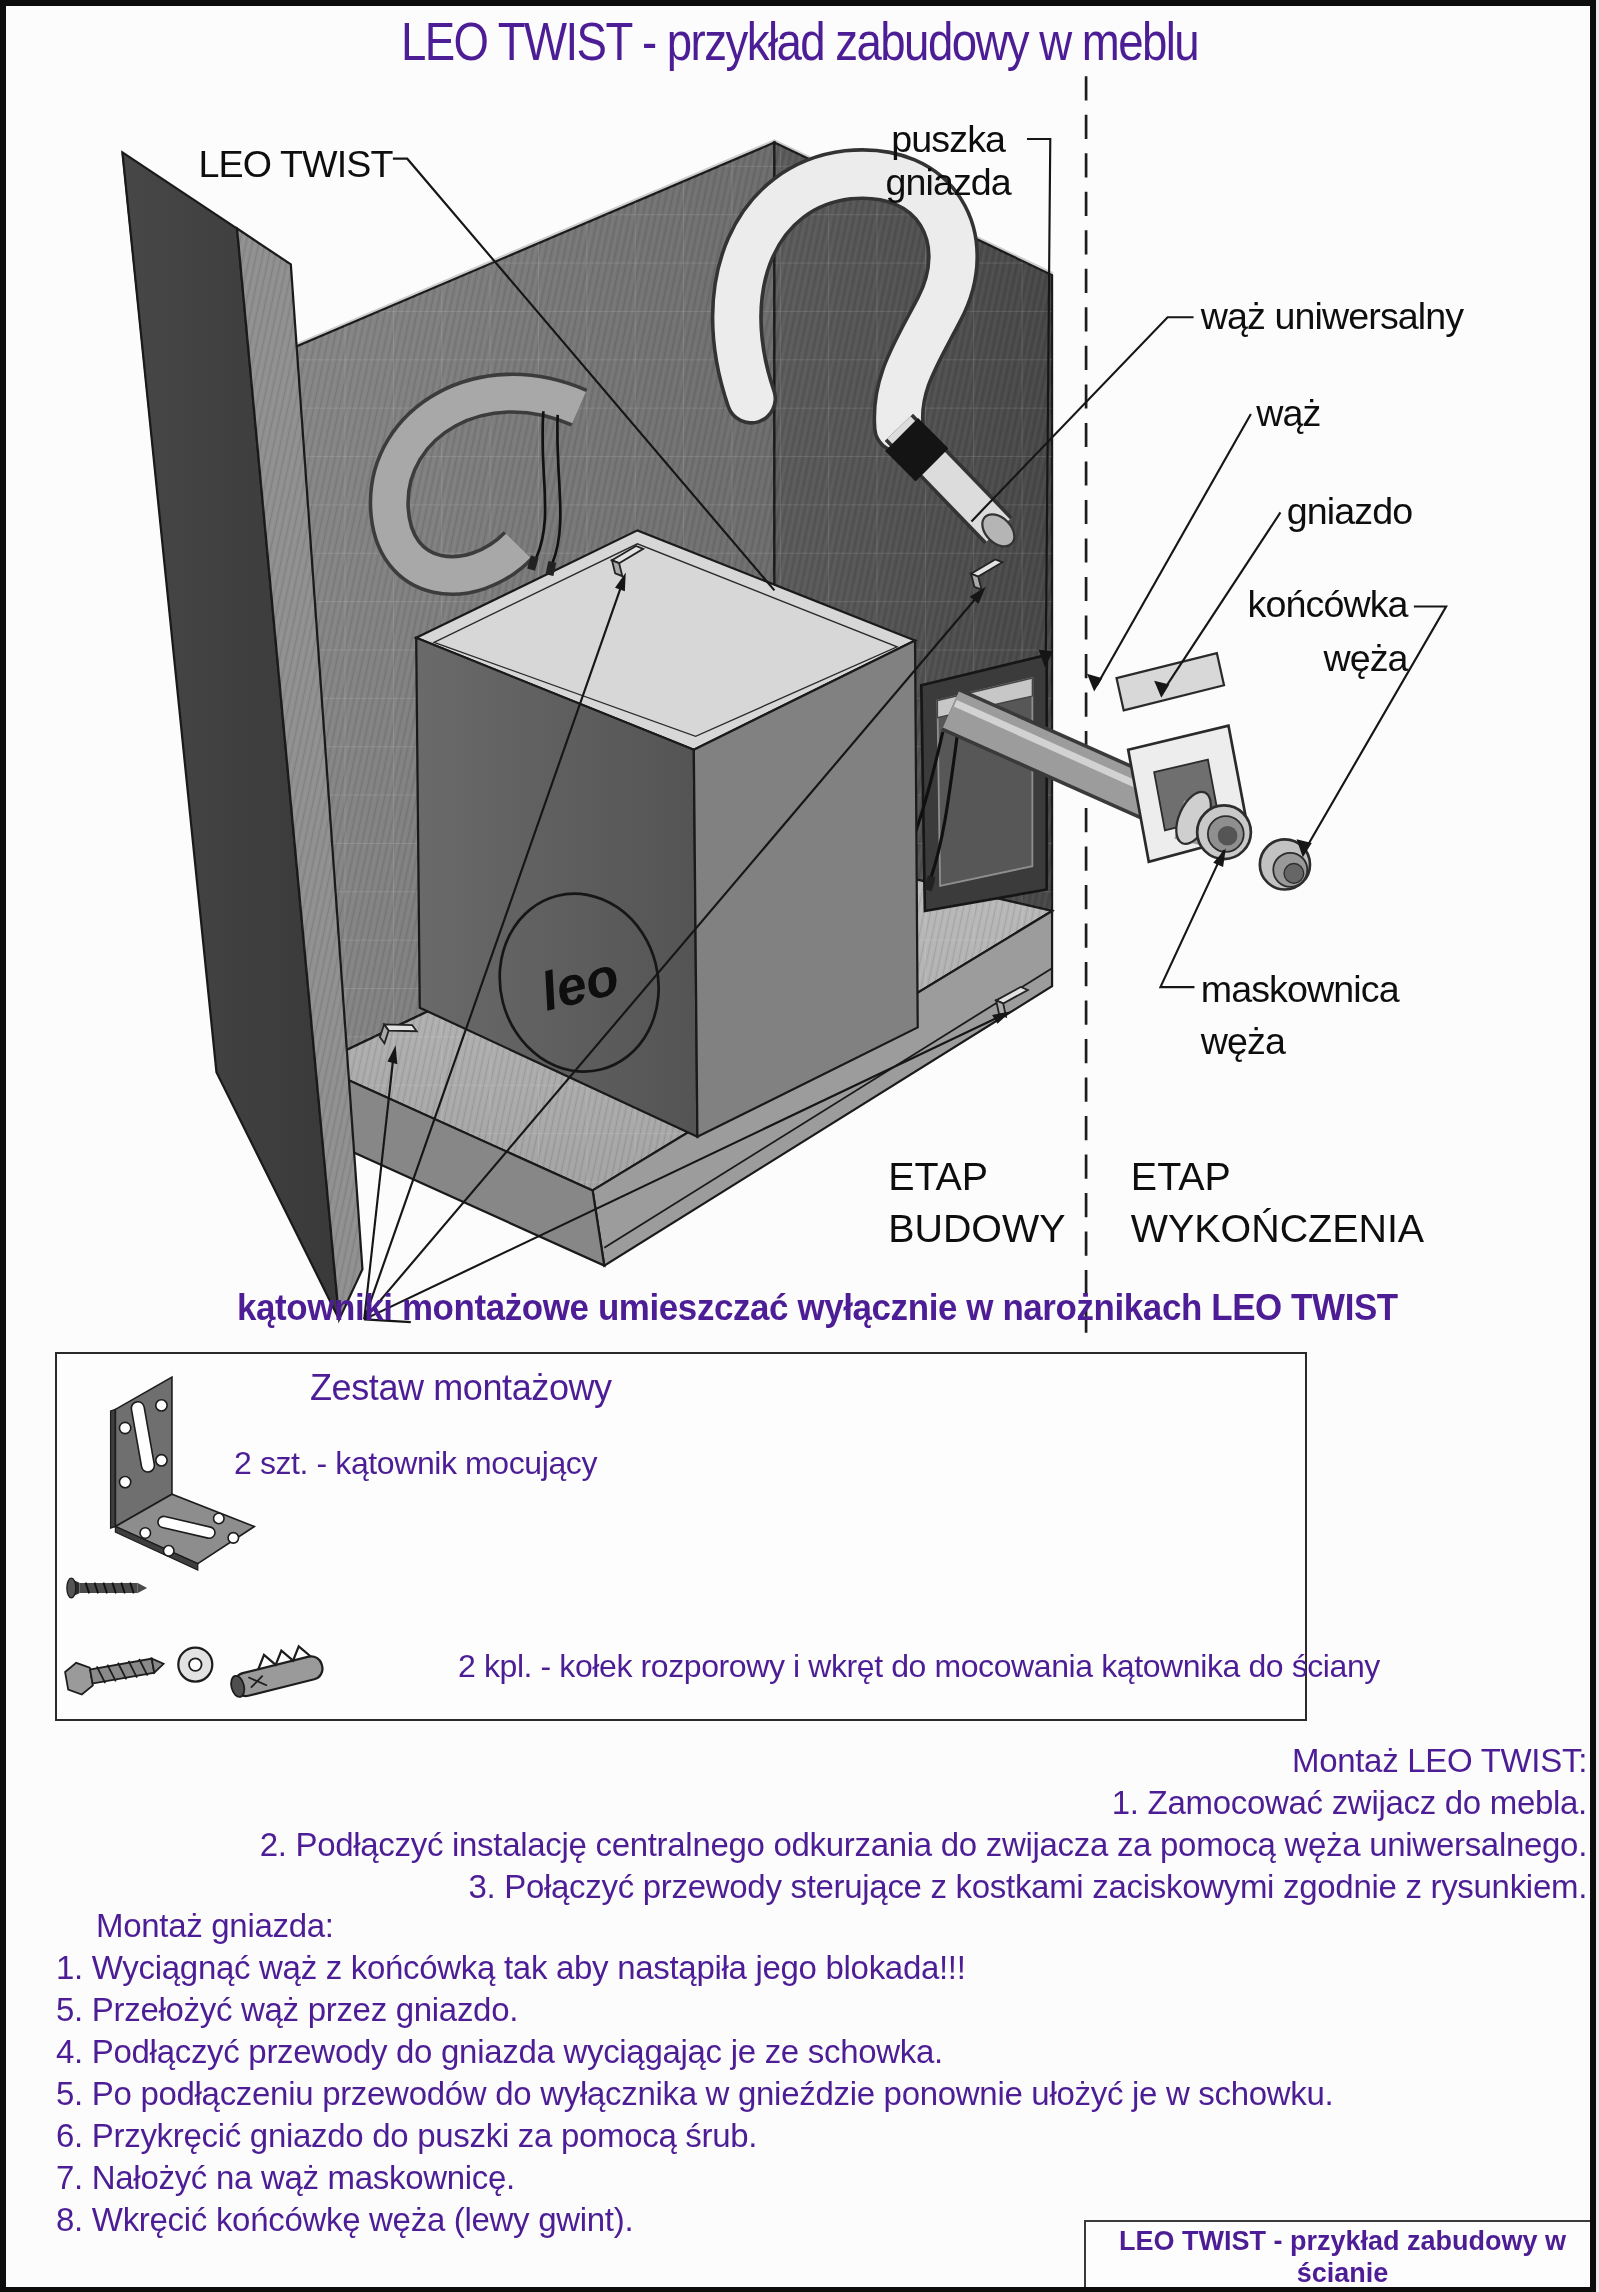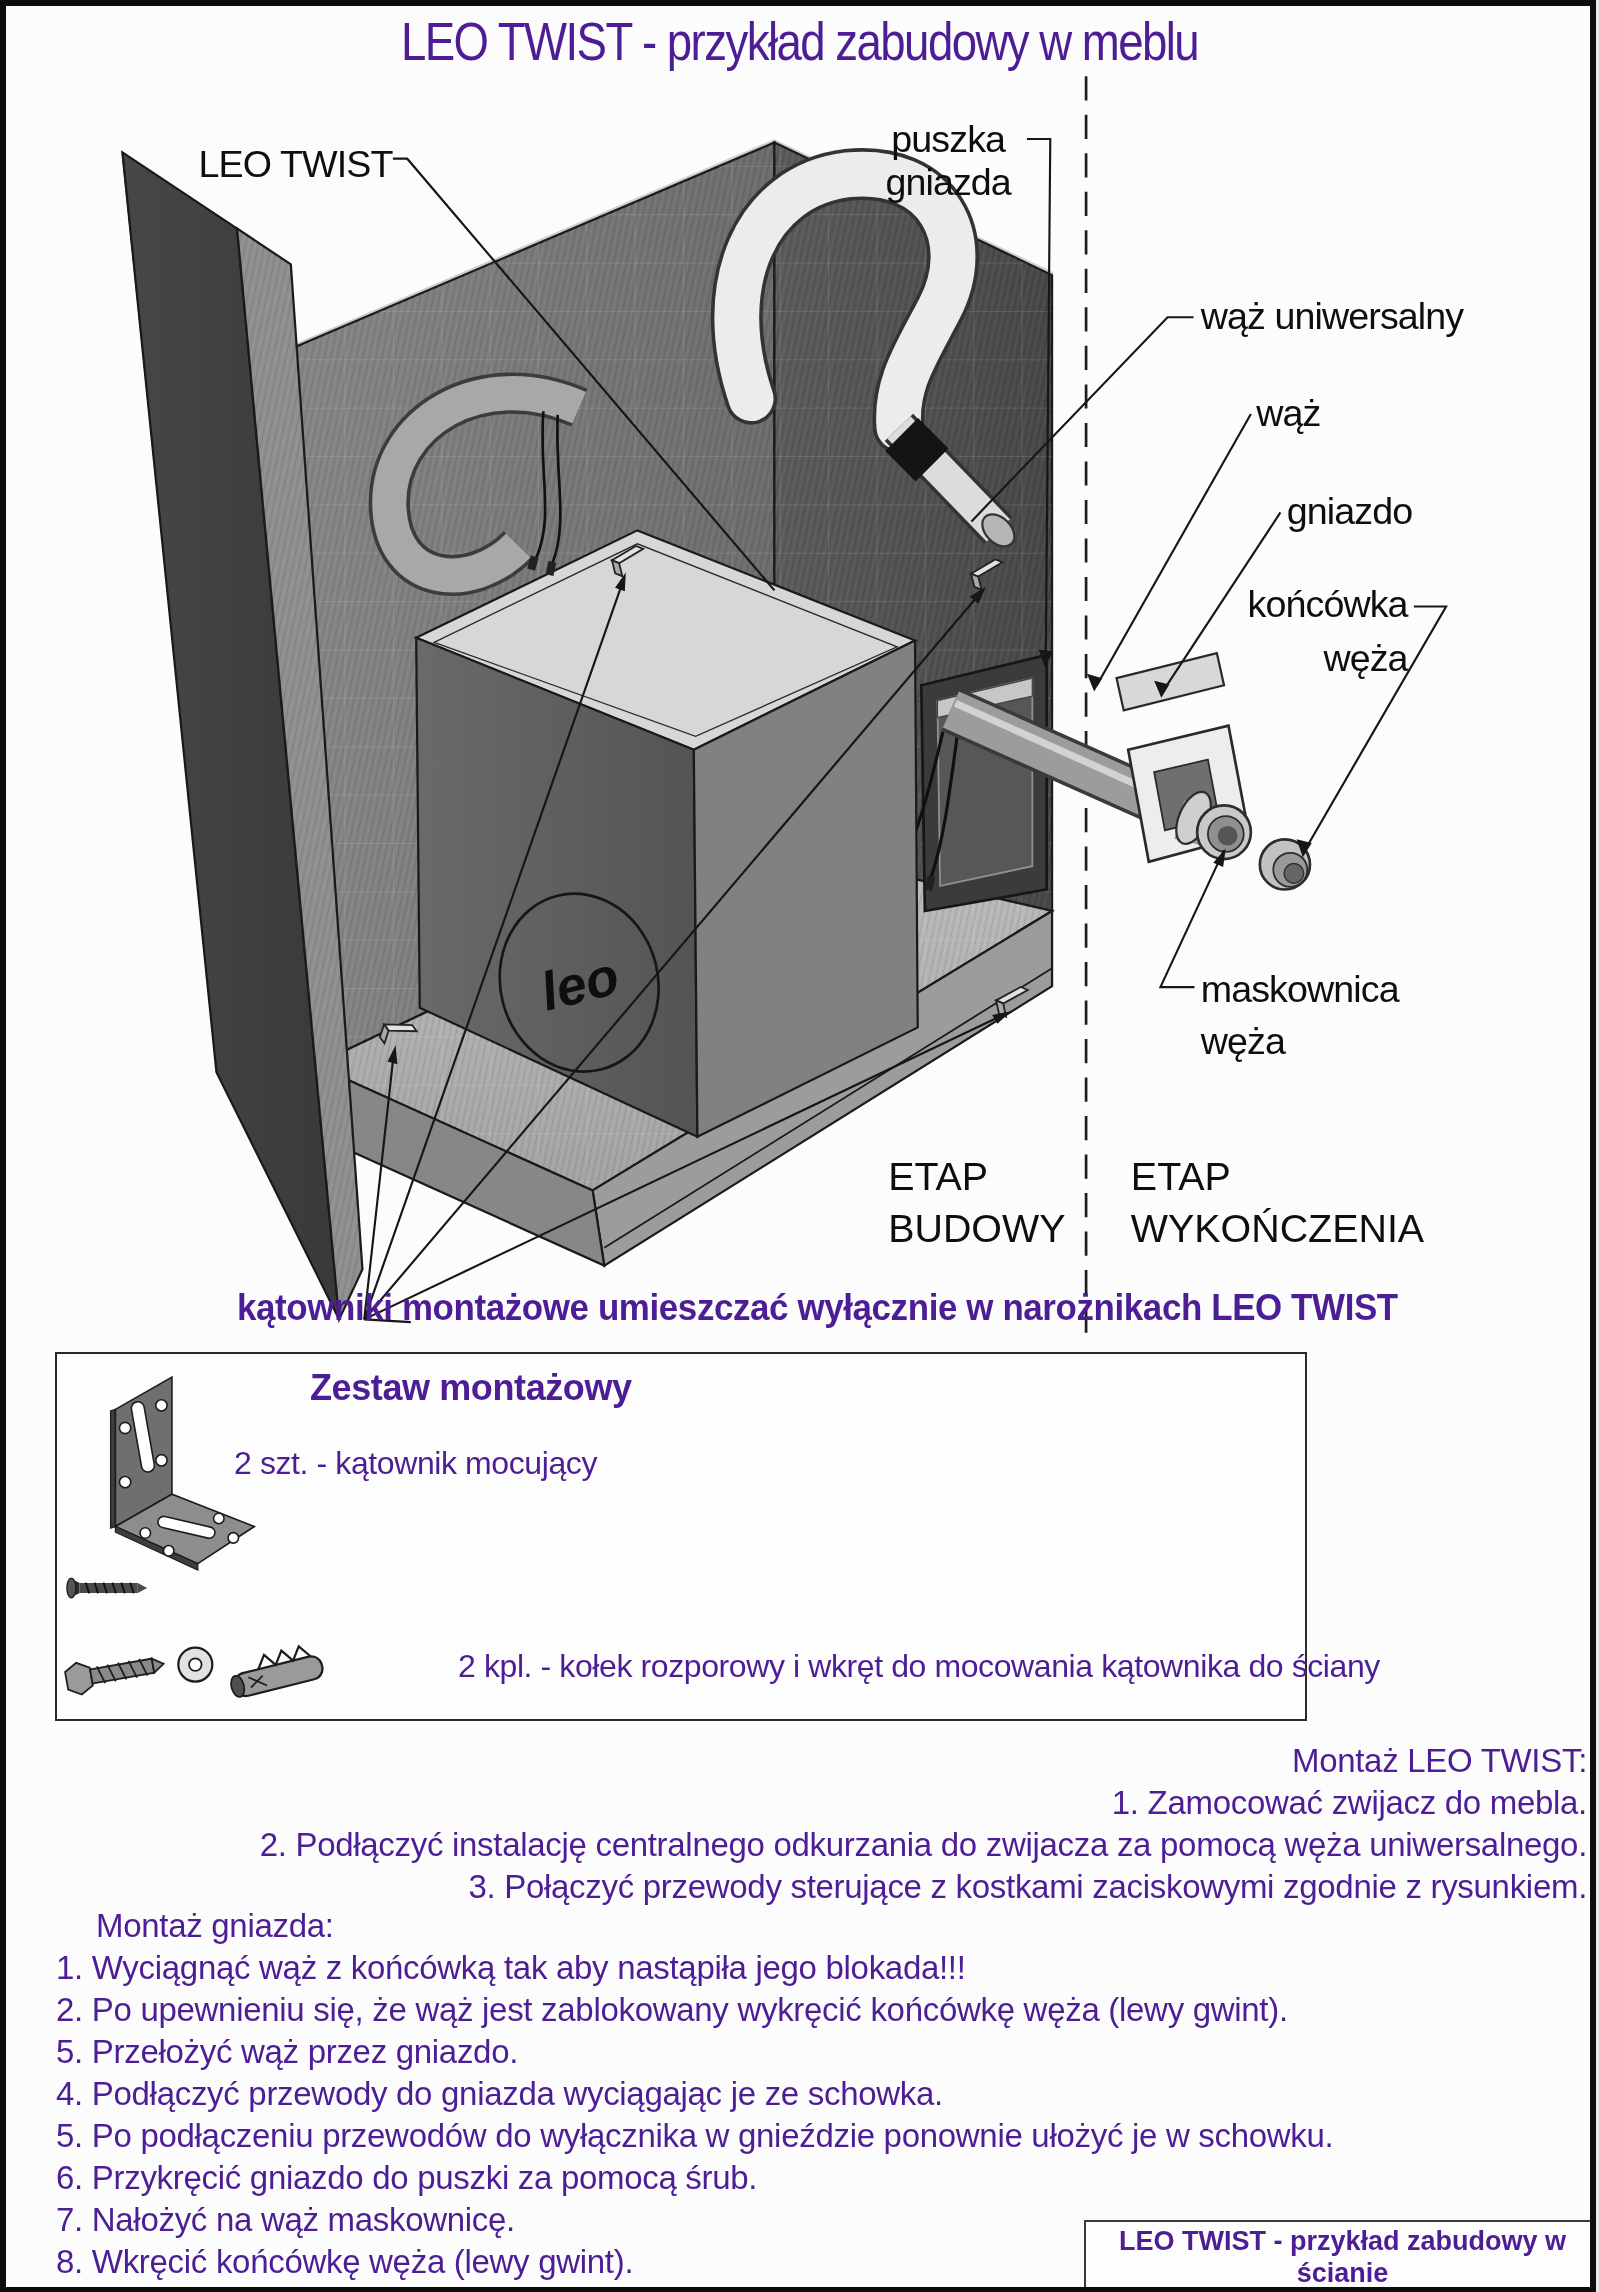--- a/index.html
+++ b/index.html
@@ -8,21 +8,21 @@
         font-family:"Liberation Sans", sans-serif;color:#4c1d95;}
   .title{position:absolute;left:0;top:5.4px;width:1587px;text-align:center;
          font-size:53px;font-weight:400;letter-spacing:-1.8px;
          transform:scaleX(0.86);transform-origin:center;white-space:nowrap;}
   .drawing{position:absolute;left:0;top:63px;width:1587px;height:1272px;}
   .caption-bold{position:absolute;left:231px;top:1281px;width:1352px;
         font-size:36px;font-weight:bold;letter-spacing:-0.4px;white-space:nowrap;
         transform:scaleX(0.97);transform-origin:left;}
   .kitbox{position:absolute;left:49px;top:1346px;width:1252px;height:369px;
         border:2.7px solid #2a2a2a;background:#fdfdfd;box-sizing:border-box;}
-  .kit-title{position:absolute;left:253px;top:12.5px;font-size:36px;font-weight:bold;letter-spacing:-0.4px;}
+  .kit-title{position:absolute;left:253px;top:12.5px;font-size:36px;font-weight:normal;letter-spacing:-0.4px;}
   .kit-item{position:absolute;font-size:32px;letter-spacing:-0.4px;white-space:nowrap;}
   .kit-item.i0{left:177px;top:91px;}
   .kit-item.i1{left:97px;top:217px;}
   .kit-item.i2{left:401px;top:294px;}
   .bracket-icon{position:absolute;left:16px;top:10.7px;}
   .screw-icon{position:absolute;left:9px;top:215px;}
   .anchor-icons{position:absolute;left:1.8px;top:273px;}
   .instructions{position:absolute;left:50px;width:1531px;font-size:33px;line-height:42px;letter-spacing:-0.3px;}
   .sec1{top:1734px;}
   .sec2{top:1899px;}
@@ -299,21 +299,20 @@
   <div class="instructions sec1" style="position:absolute;text-align:right;">
     <div class="heading">Montaż LEO TWIST:</div>
     <div class="step">1. Zamocować zwijacz do mebla.</div>
     <div class="step">2. Podłączyć instalację centralnego odkurzania do zwijacza za pomocą węża uniwersalnego.</div>
     <div class="step">3. Połączyć przewody sterujące z kostkami zaciskowymi zgodnie z rysunkiem.</div>
   </div>
 
   <div class="instructions sec2" style="position:absolute;">
     <div class="heading">Montaż gniazda:</div>
     <div class="step"><span>1. Wyciągnąć wąż z końcówką </span><b>tak aby nastąpiła jego blokada!!!</b><span></span></div>
-    <div class="step"><span>2. Po upewnieniu się, że wąż jest zablokowany wykręcić końcówkę węża (</span><b>lewy gwint</b><span>).</span></div>
     <div class="step"><span>5. Przełożyć wąż przez gniazdo.</span><b></b><span></span></div>
     <div class="step"><span>4. Podłączyć przewody do gniazda wyciągając je ze schowka.</span><b></b><span></span></div>
     <div class="step"><span>5. Po podłączeniu przewodów do wyłącznika w gnieździe ponownie ułożyć je w schowku.</span><b></b><span></span></div>
     <div class="step"><span>6. Przykręcić gniazdo do puszki za pomocą śrub.</span><b></b><span></span></div>
     <div class="step"><span>7. Nałożyć na wąż maskownicę.</span><b></b><span></span></div>
     <div class="step"><span>8. Wkręcić końcówkę węża (</span><b>lewy gwint</b><span>).</span></div>
   </div>
 
   <div class="footerbox">
     <div>LEO TWIST - przykład zabudowy w ścianie</div>

